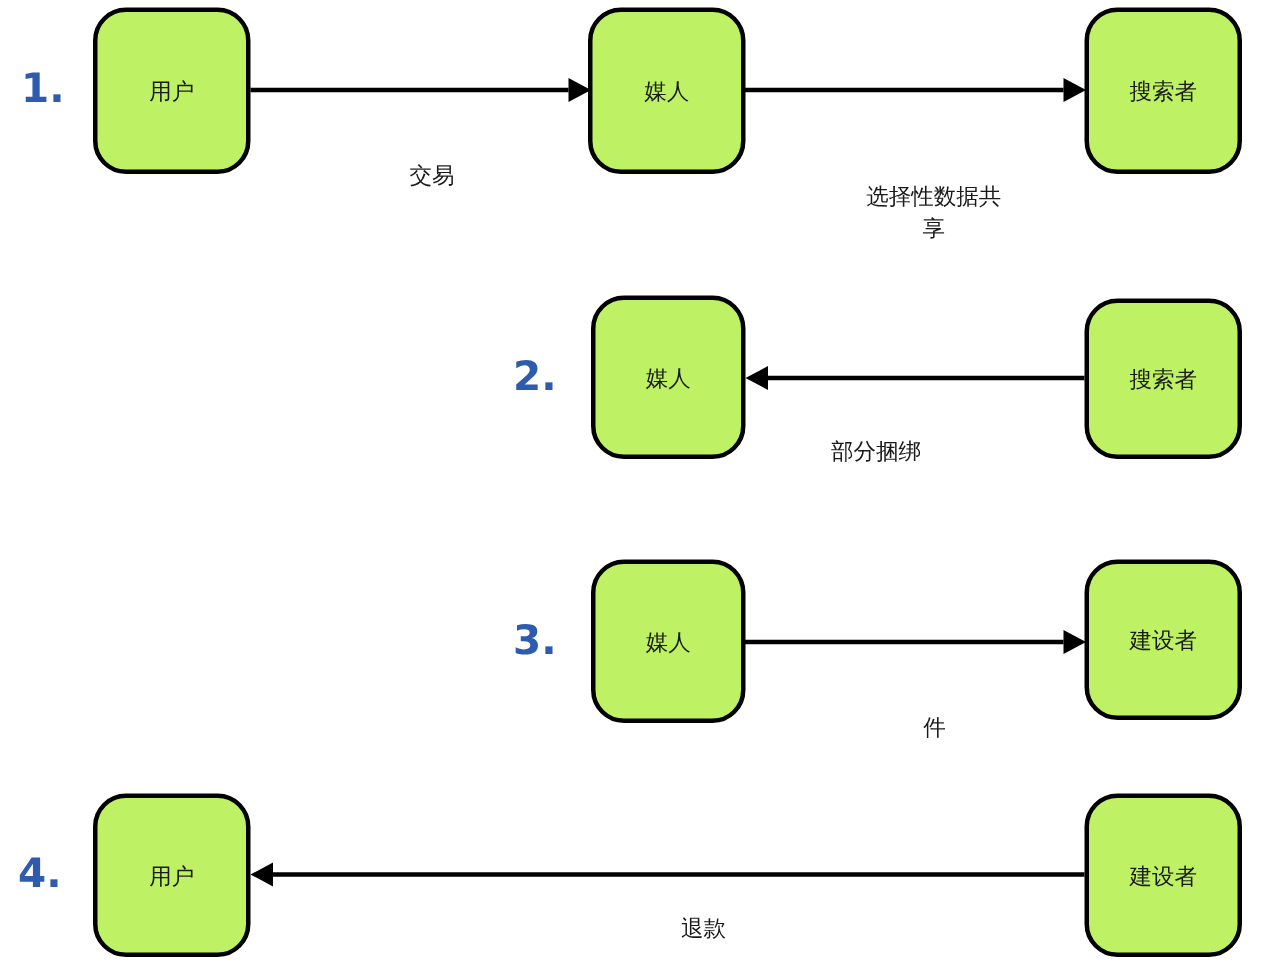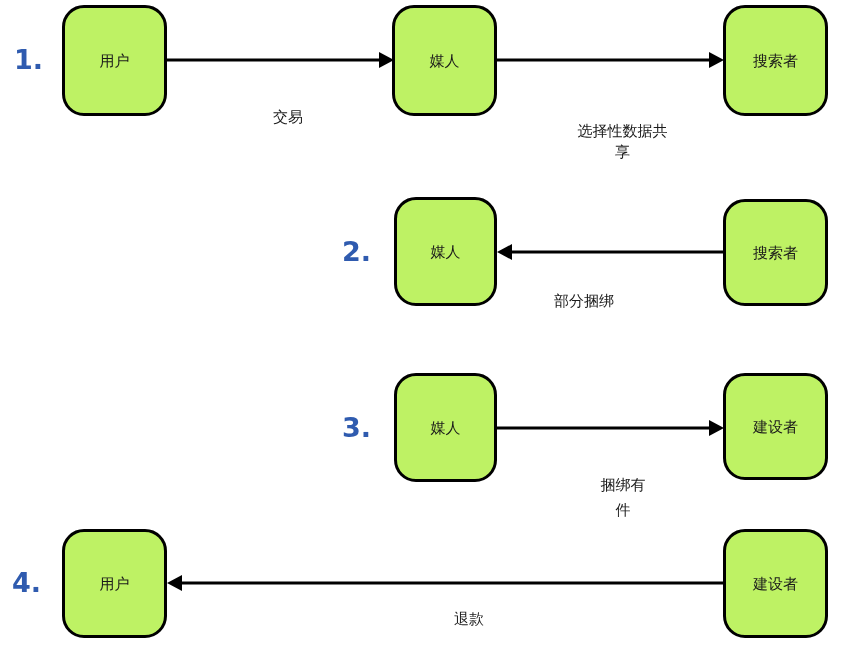--- a/index.html
+++ b/index.html
@@ -145,21 +145,20 @@
 
   <div class="node" style="left:394px; top:373px; width:103px; height:109px;">
     <span class="node-label">媒人</span>
   </div>
 
   <div class="node" style="left:723px; top:373px; width:105px; height:107px;">
     <span class="node-label">建设者</span>
   </div>
 
   <div class="edge-label left" style="left:578px; top:438px; width:90px; line-height:25px;">
-    <div>捆绑有</div>
     <div>件</div>
   </div>
 
   <div class="step-num" style="left:12px; top:569px;">4.</div>
 
   <div class="node" style="left:62px; top:529px; width:105px; height:109px;">
     <span class="node-label">用户</span>
   </div>
 
   <div class="node" style="left:723px; top:529px; width:105px; height:109px;">

